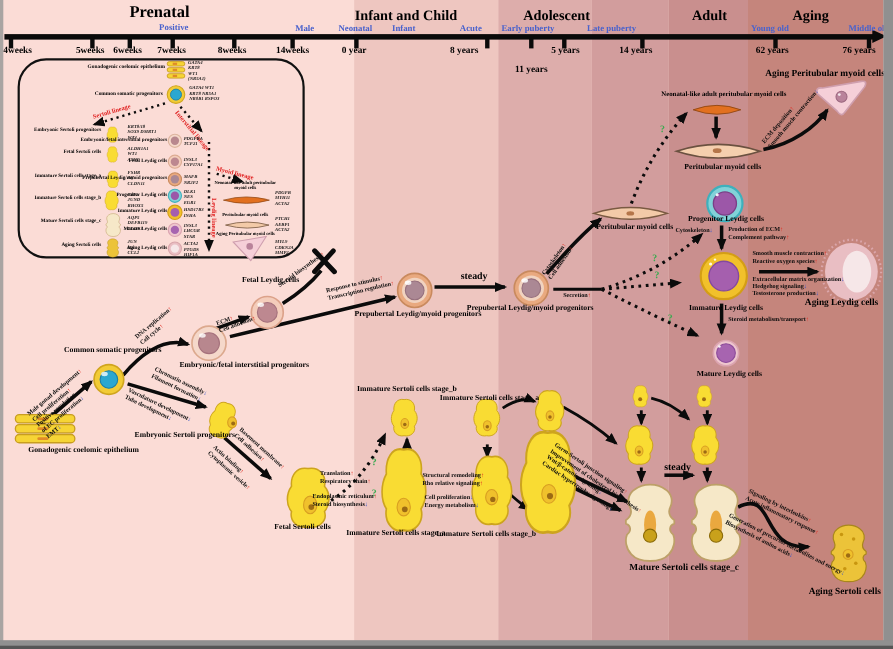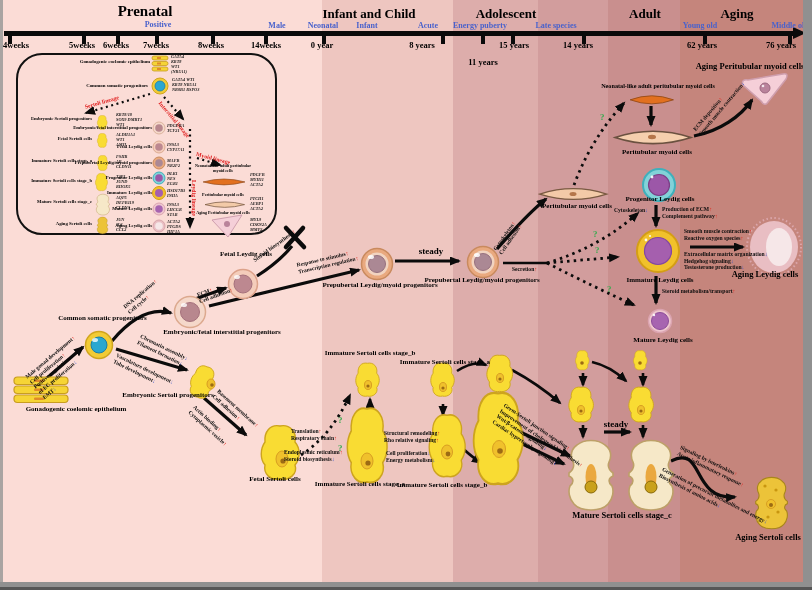--- a/index.html
+++ b/index.html
@@ -321,35 +321,35 @@
   <div class="hdr sm" style="left:289px;top:6px;width:160px">Infant and Child</div>
   <div class="hdr sm" style="left:426px;top:6px;width:160px">Adolescent</div>
   <div class="hdr sm" style="left:585px;top:6px;width:120px">Adult</div>
   <div class="hdr sm" style="left:677px;top:6px;width:120px">Aging</div>
 
   <div class="sub" style="left:118px;top:20px;width:80px">Positive</div>
   <div class="sub" style="left:247px;top:21px;width:60px">Male</div>
   <div class="sub" style="left:293px;top:21px;width:60px">Neonatal</div>
   <div class="sub" style="left:337px;top:21px;width:60px">Infant</div>
   <div class="sub" style="left:398px;top:21px;width:60px">Acute</div>
-  <div class="sub" style="left:440px;top:21px;width:80px">Energy puberty</div>
-  <div class="sub" style="left:516px;top:21px;width:80px">Late species</div>
+  <div class="sub" style="left:440px;top:21px;width:80px">Early puberty</div>
+  <div class="sub" style="left:516px;top:21px;width:80px">Late puberty</div>
   <div class="sub" style="left:660px;top:21px;width:80px">Young old</div>
   <div class="sub" style="left:752px;top:21px;width:76px">Middle old</div>
 
   <div class="tlbl" style="left:-4px;top:40px;width:40px">4weeks</div>
   <div class="tlbl" style="left:60px;top:40px;width:44px">5weeks</div>
   <div class="tlbl" style="left:94px;top:40px;width:44px">6weeks</div>
   <div class="tlbl" style="left:134px;top:40px;width:44px">7weeks</div>
   <div class="tlbl" style="left:189px;top:40px;width:44px">8weeks</div>
   <div class="tlbl" style="left:242px;top:40px;width:48px">14weeks</div>
   <div class="tlbl" style="left:300px;top:40px;width:44px">0 year</div>
   <div class="tlbl" style="left:398px;top:40px;width:48px">8 years</div>
   <div class="tlbl" style="left:459px;top:57px;width:48px">11 years</div>
-  <div class="tlbl" style="left:490px;top:40px;width:48px">15 years</div>
+  <div class="tlbl" style="left:490px;top:40px;width:48px">5 years</div>
   <div class="tlbl" style="left:554px;top:40px;width:48px">14 years</div>
   <div class="tlbl" style="left:678px;top:40px;width:48px">62 years</div>
   <div class="tlbl" style="left:757px;top:40px;width:48px">76 years</div>
 
   <div class="lbl" style="left:2px;top:406px;width:148px">Gonadogenic coelomic epithelium</div>
   <div class="lbl" style="left:40px;top:315px;width:125px">Common somatic progenitors</div>
   <div class="lbl" style="left:148px;top:329px;width:148px">Embryonic/fetal interstitial progenitors</div>
   <div class="lbl" style="left:196px;top:251px;width:100px">Fetal Leydig cells</div>
   <div class="lbl" style="left:315px;top:282px;width:130px">Prepubertal Leydig/myoid progenitors</div>
   <div class="lbl" style="left:417px;top:277px;width:130px">Prepubertal Leydig/myoid progenitors</div>

